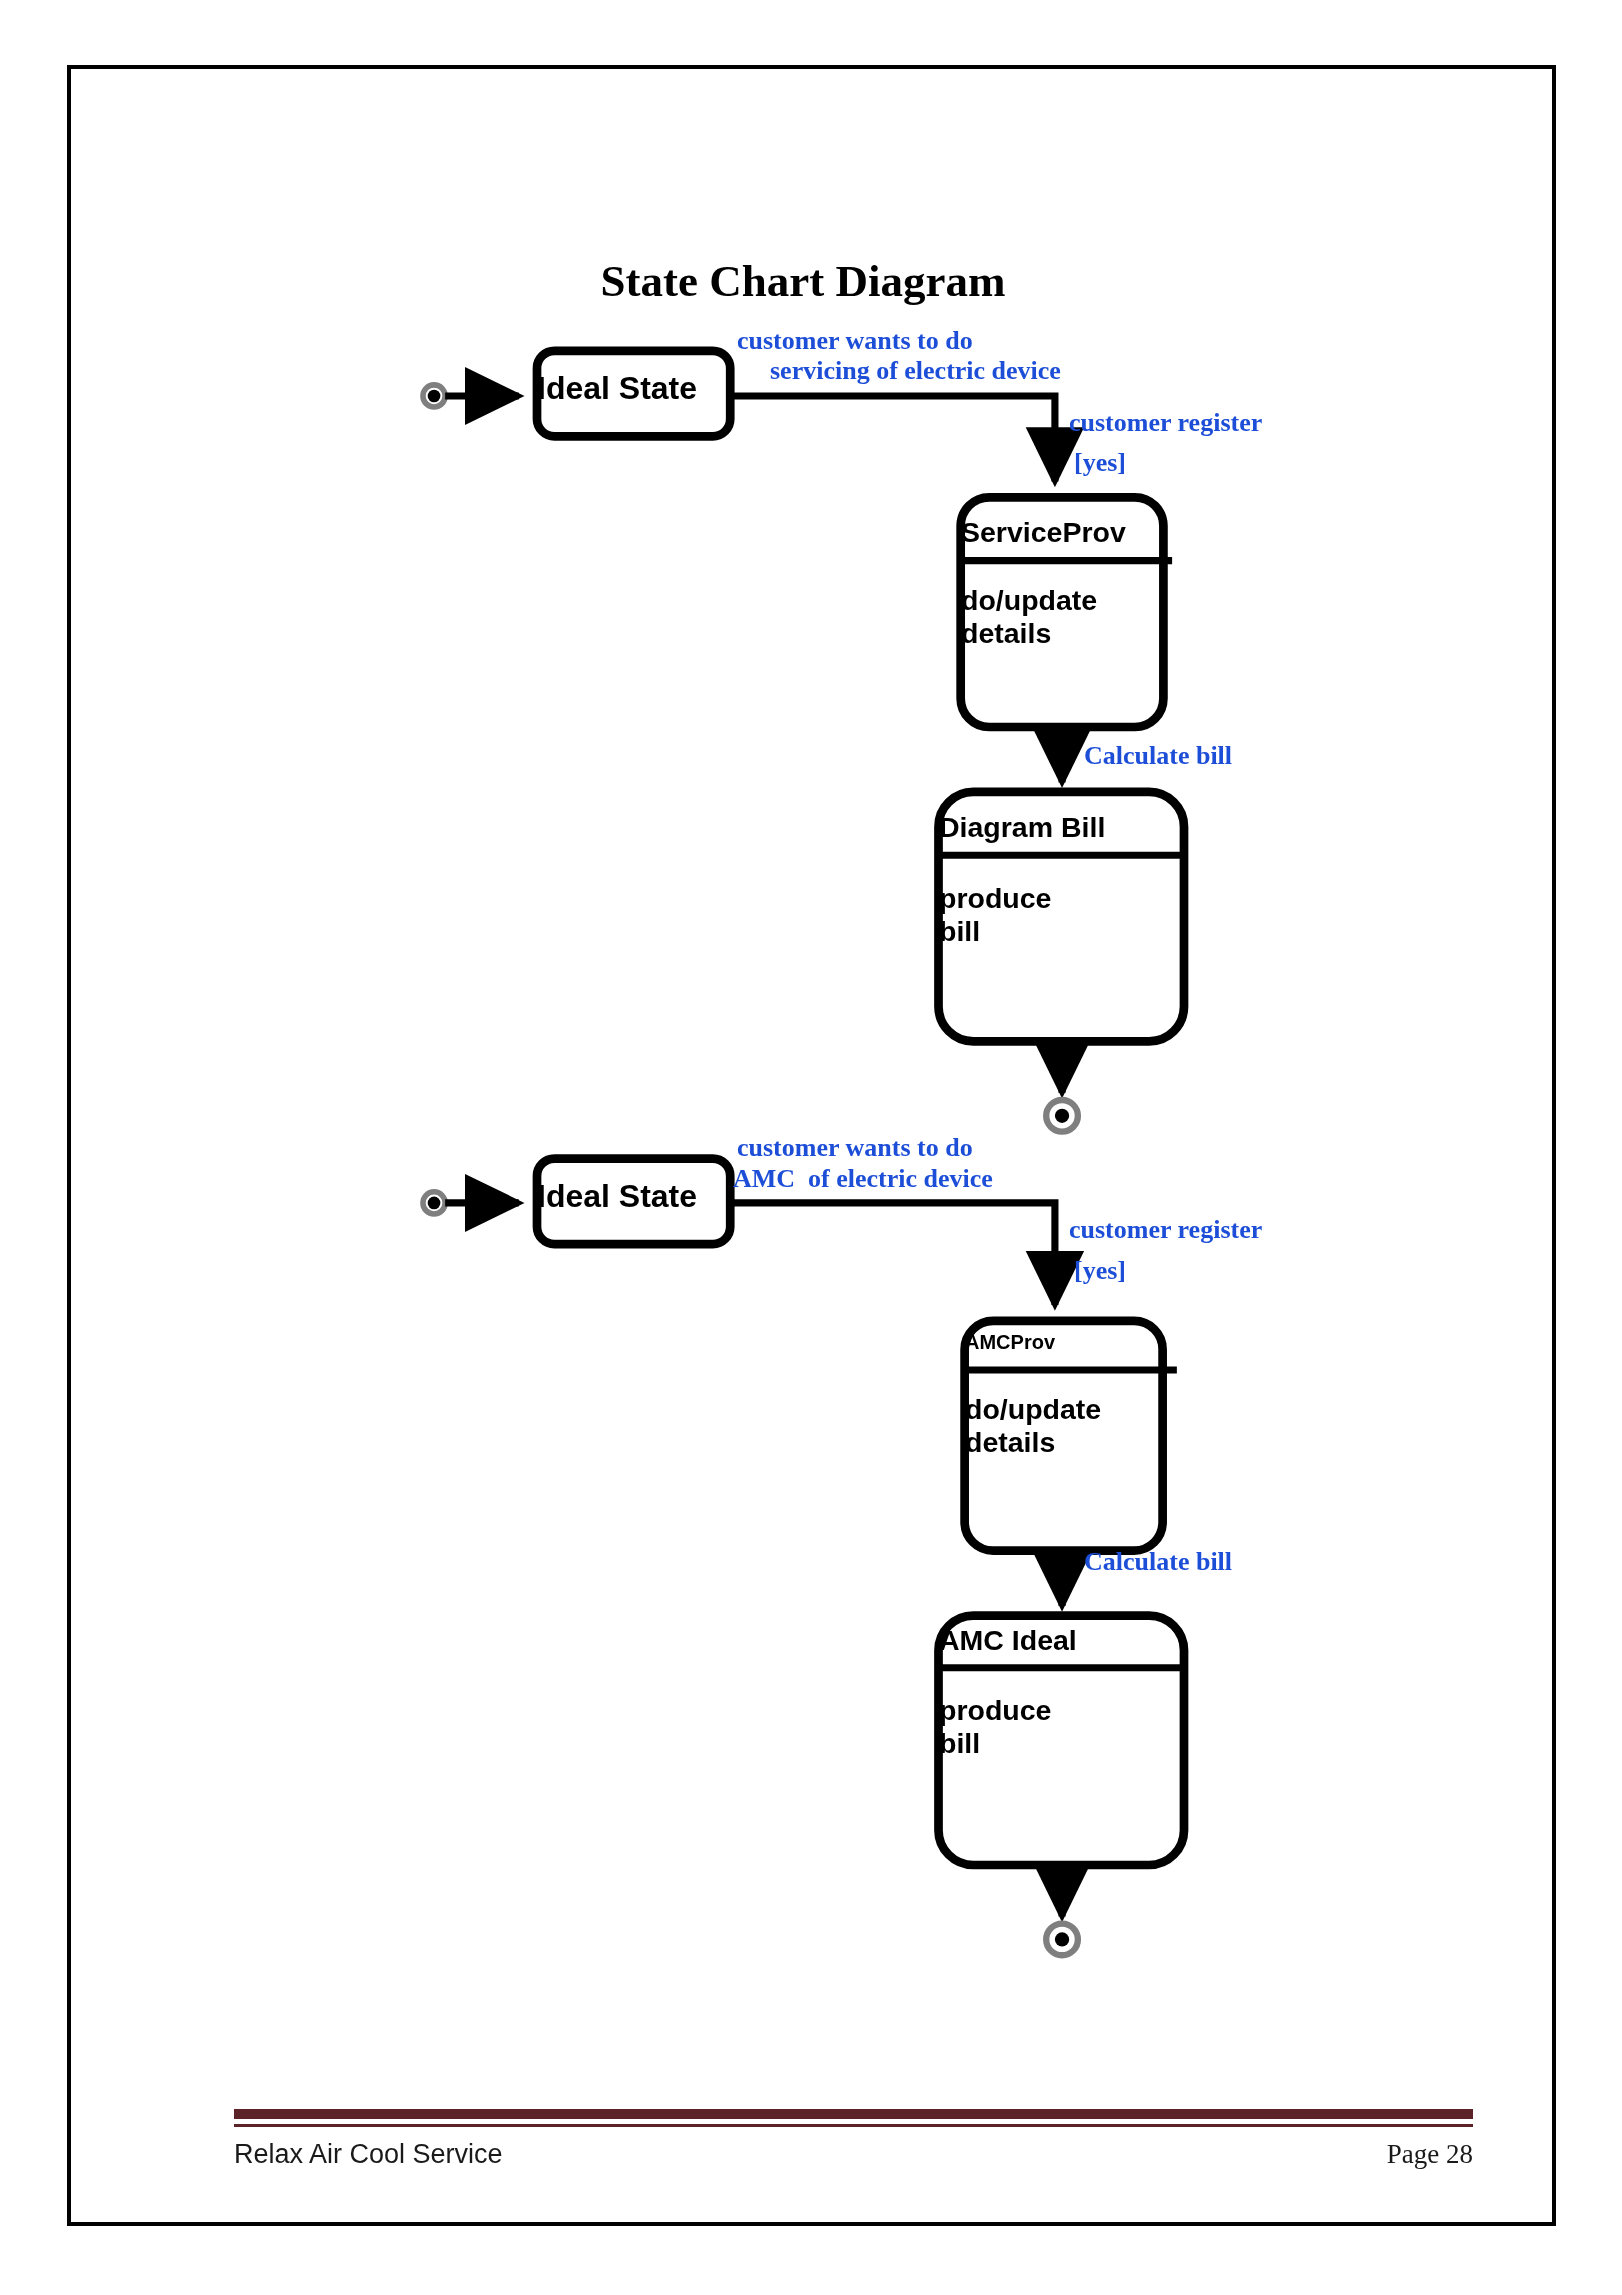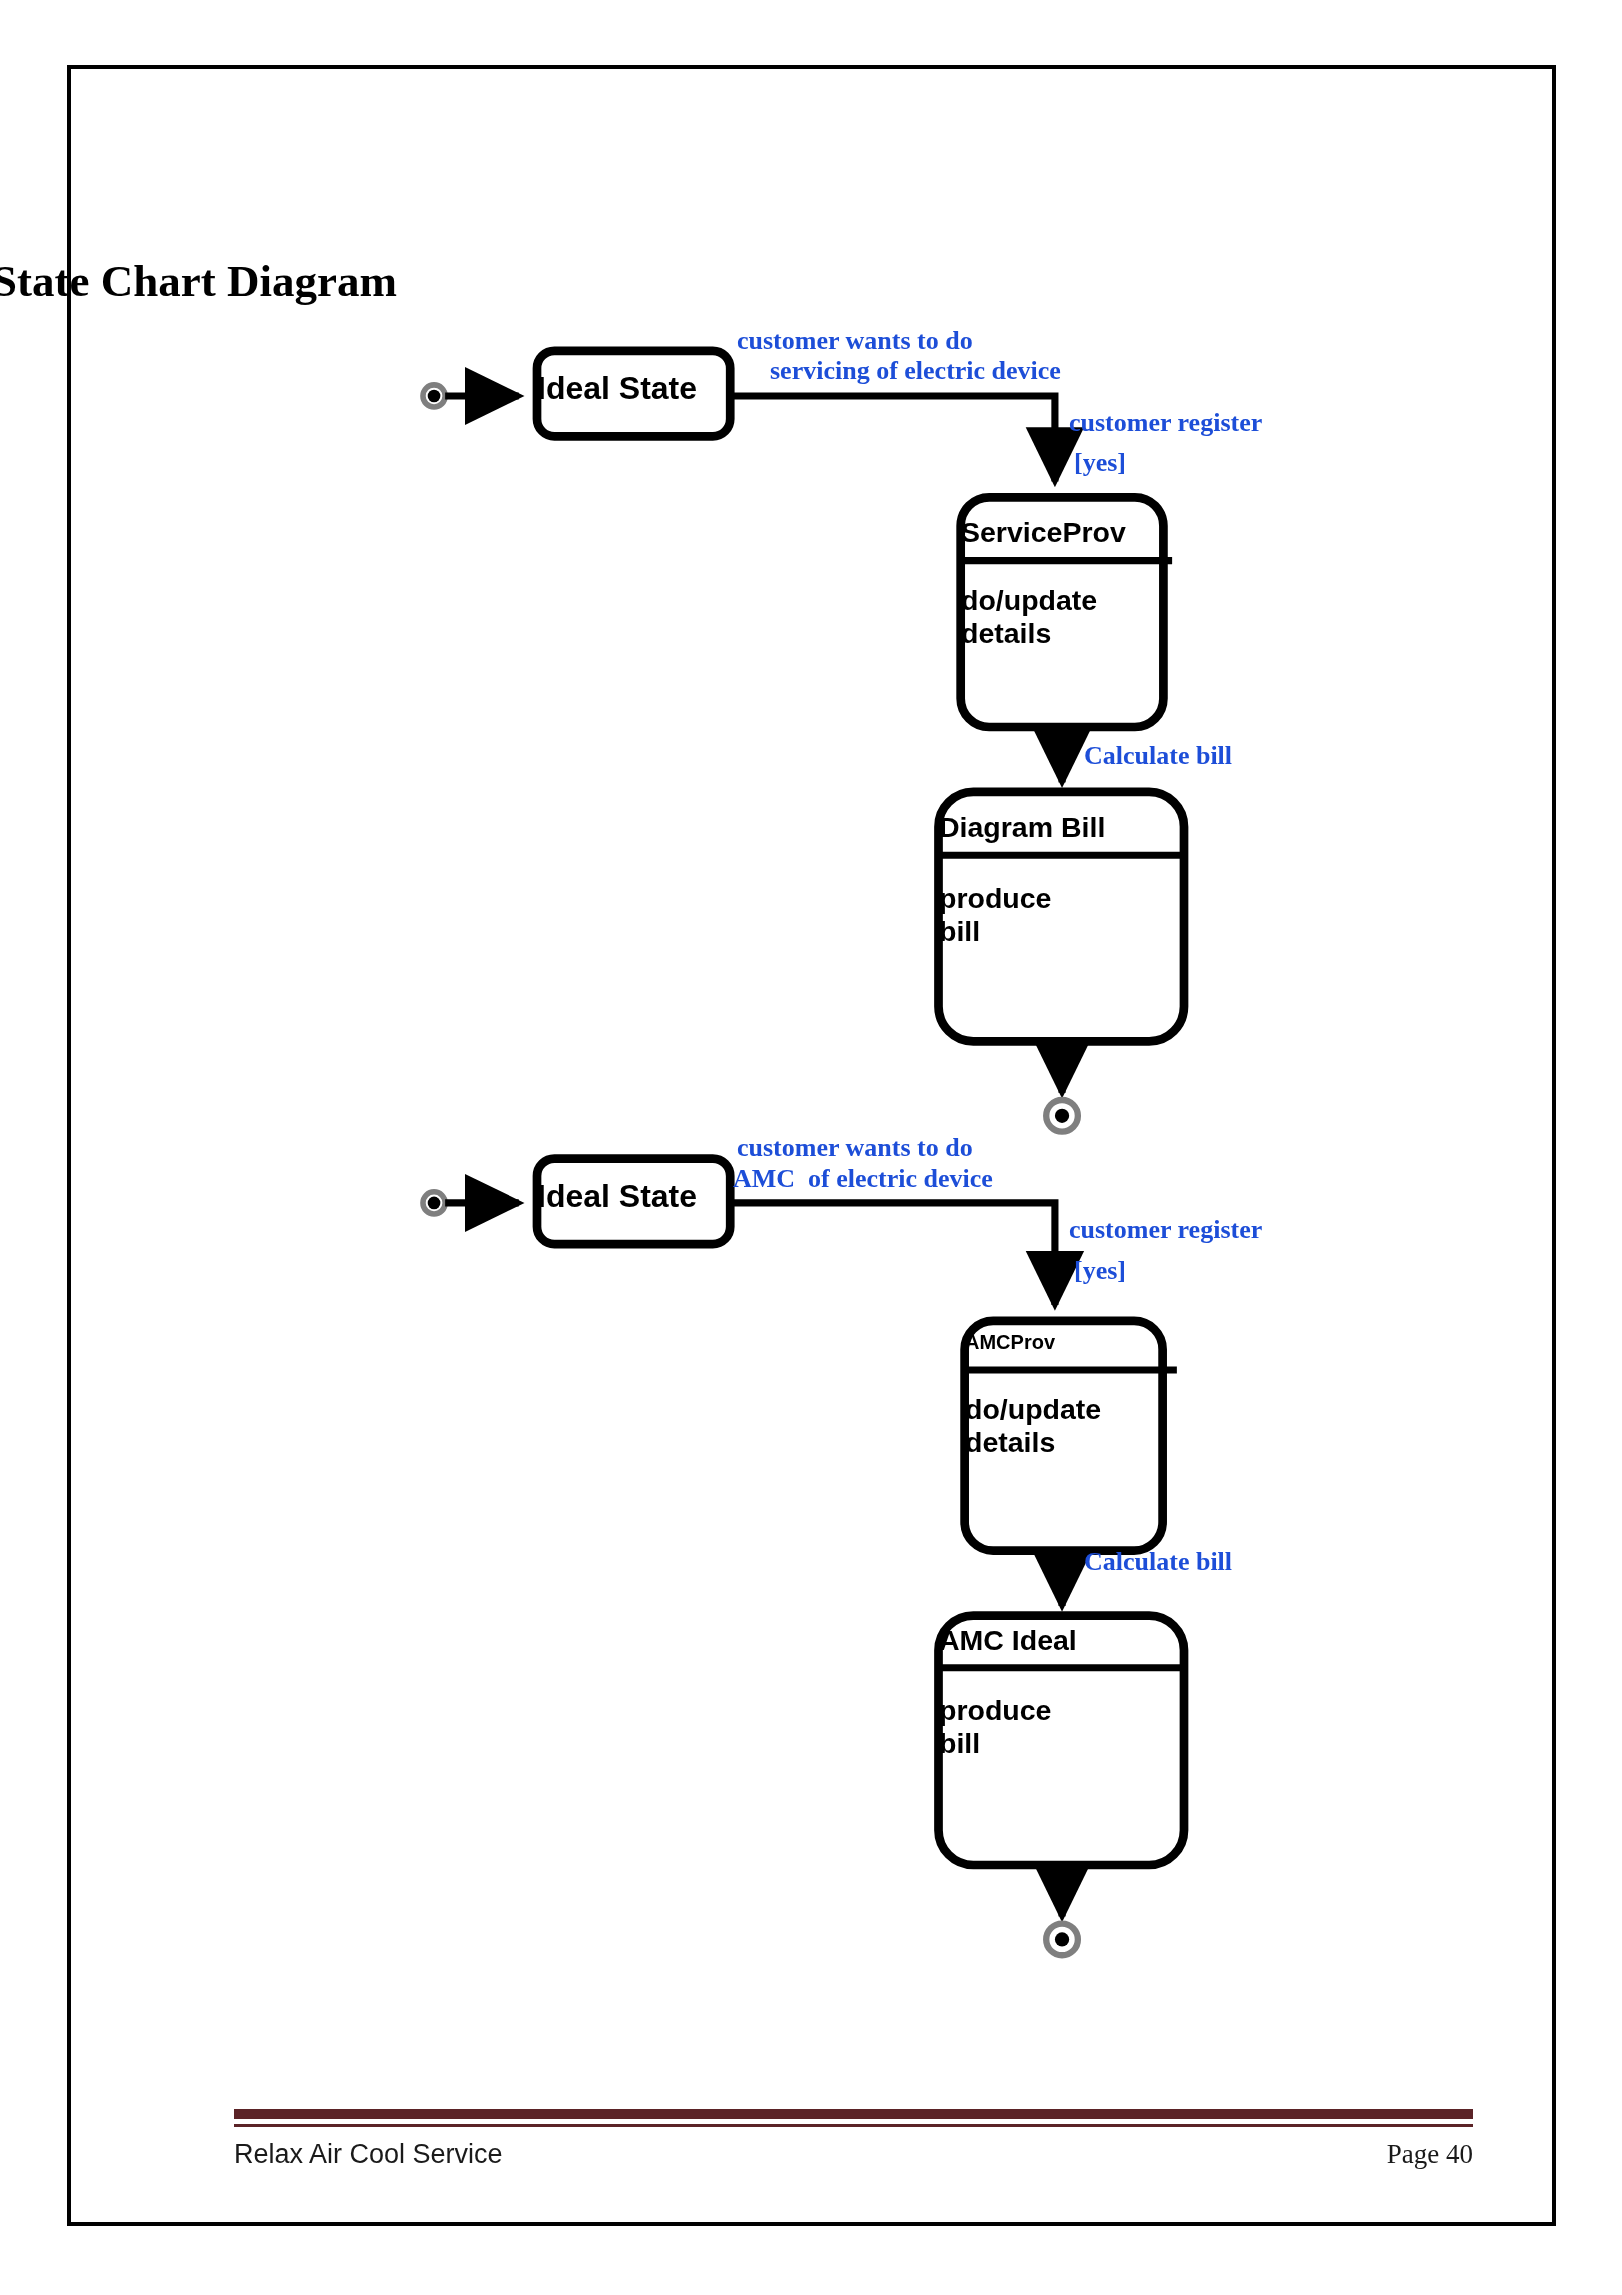--- a/index.html
+++ b/index.html
@@ -29,20 +29,21 @@
     left: 0;
     top: 0;
     width: 1622px;
     height: 2295px;
   }
   .diagram-title {
     position: absolute;
     left: 0;
     top: 255px;
     width: 1622px;
+    text-align: center;
     font-size: 45px;
     font-weight: bold;
     letter-spacing: 0px;
     color: #000000;
     font-family: "Liberation Serif", "DejaVu Serif", serif;
   }
   
   .diagram-title > span {
     position: relative;
     left: -8px;
@@ -203,14 +204,14 @@
 <div class="edge-label" style="left:737px; top:1133px;">customer wants to do</div>
 <div class="edge-label" style="left:733px; top:1164px;">AMC  of electric device</div>
 <div class="edge-label" style="left:1069px; top:1215px;">customer register</div>
 <div class="edge-label" style="left:1074px; top:1256px;">[yes]</div>
 
 <div class="edge-label" style="left:1084px; top:1547px;">Calculate bill</div>
 
 <div class="footer-rule-thick"></div>
 <div class="footer-rule-thin"></div>
 <div class="footer-left">Relax Air Cool Service</div>
-<div class="footer-right">Page 40</div>
+<div class="footer-right">Page 28</div>
 
 
 </body></html>

